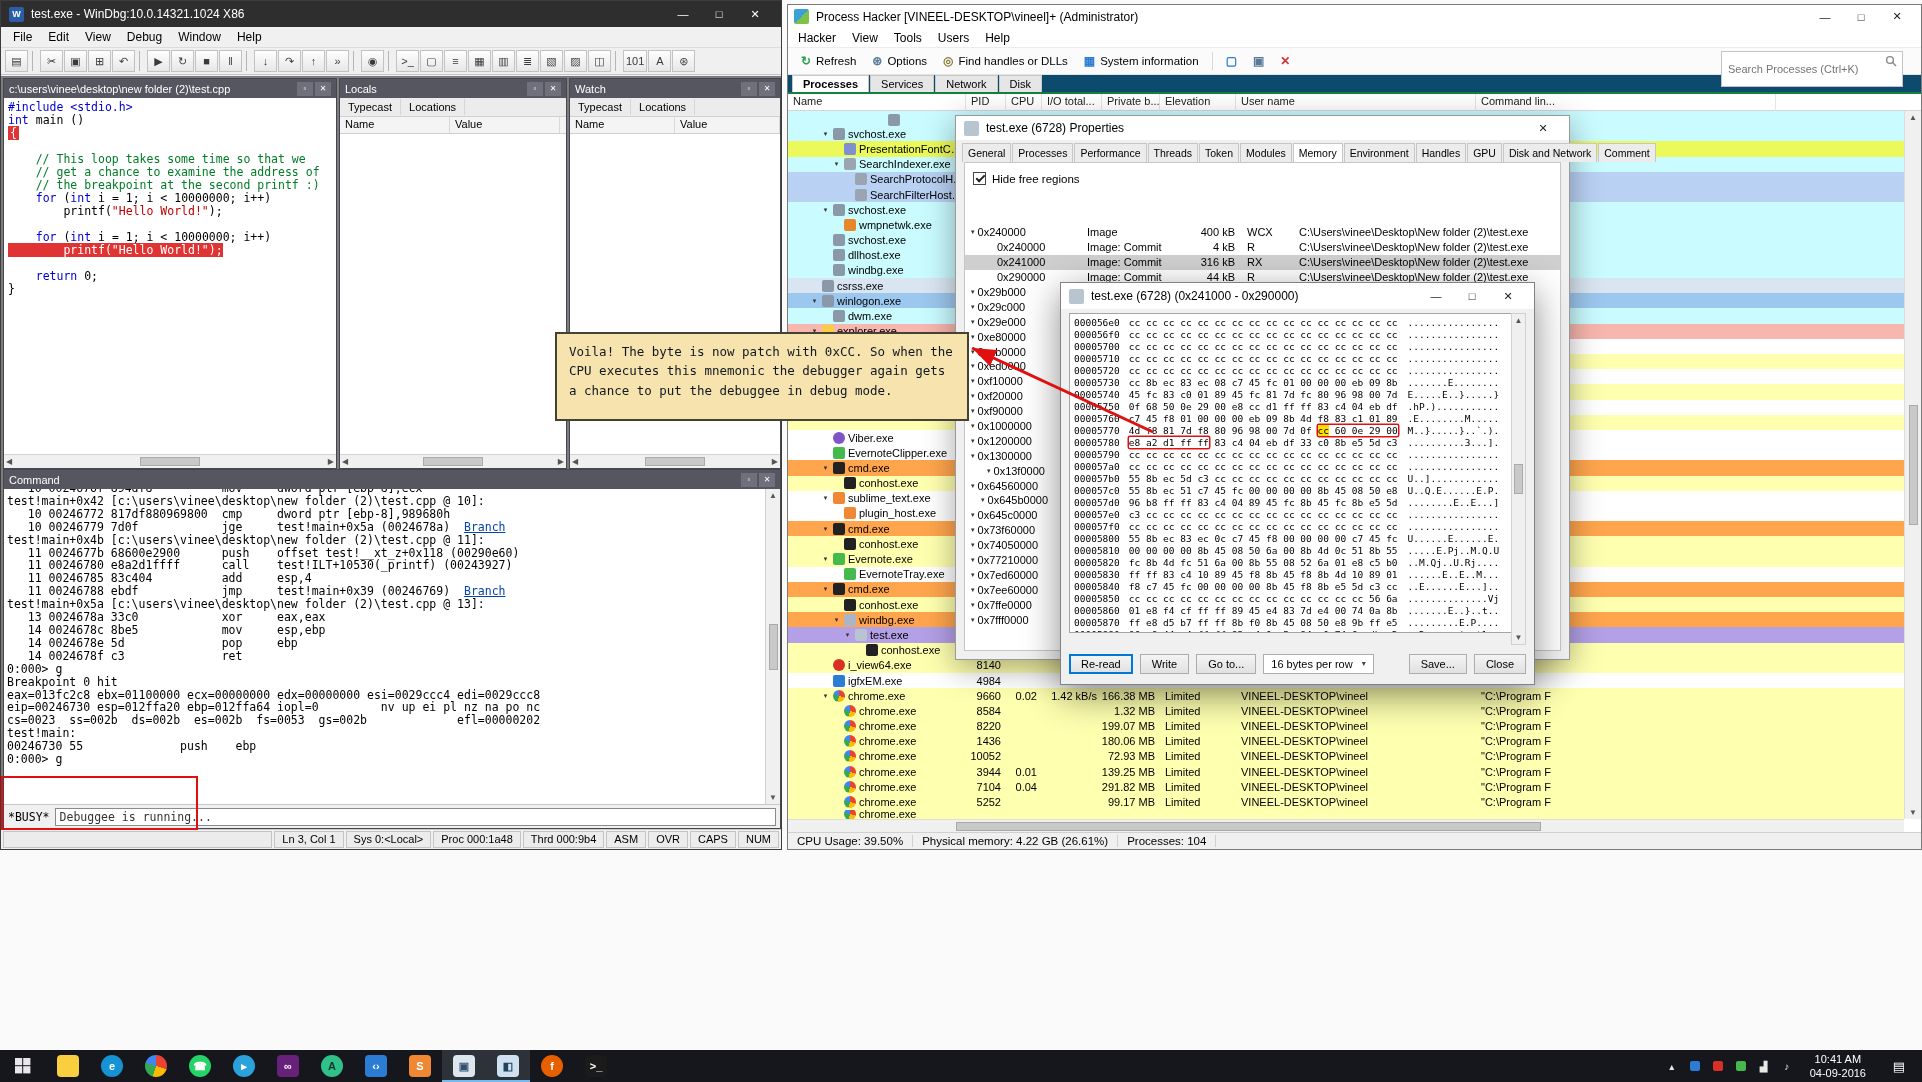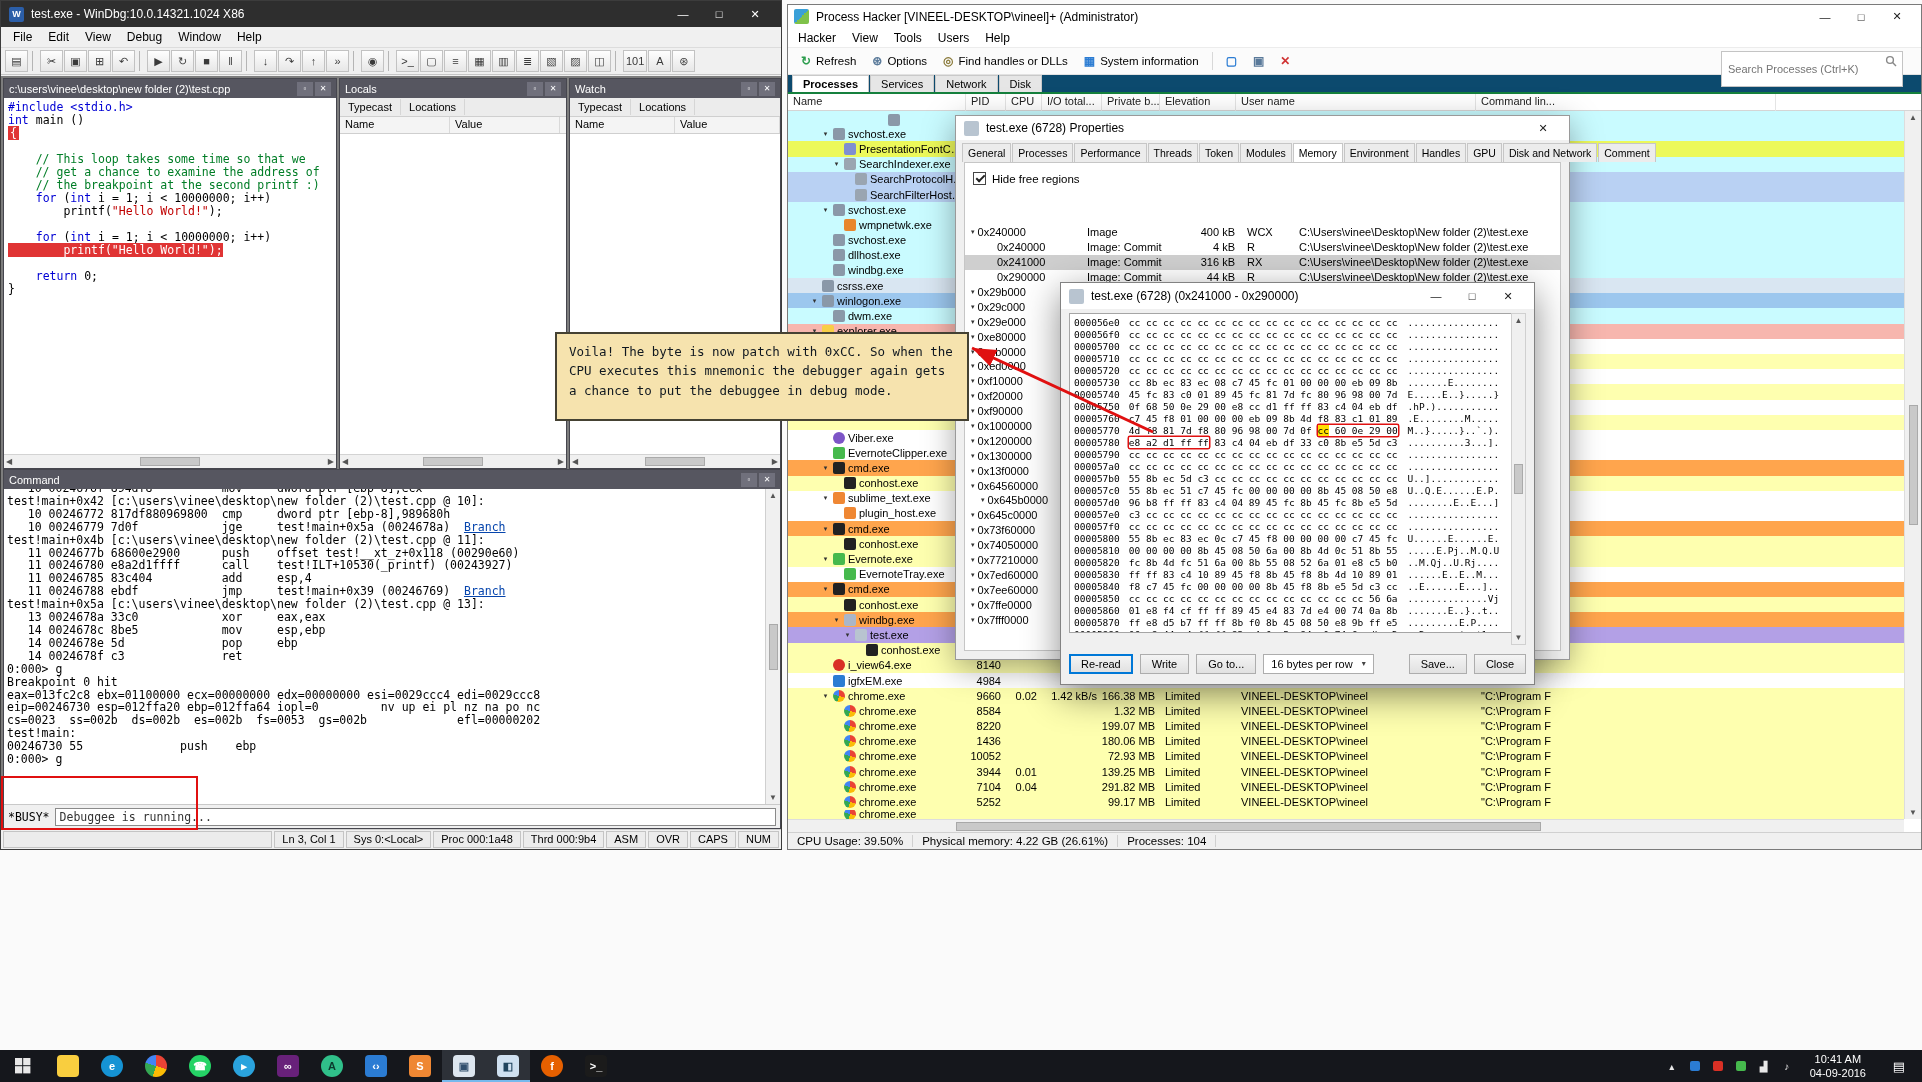--- a/index.html
+++ b/index.html
@@ -847,21 +847,21 @@
             <span>0x1200000</span>
           </div>
         </div>
         <div class="mrow" data-name="memory-region-row">
           <div class="maddr" style="padding-left: 6px;">
             <span class="marrow" data-name="expand-arrow-icon">▾</span>
             <span>0x1300000</span>
           </div>
         </div>
         <div class="mrow" data-name="memory-region-row">
-          <div class="maddr" style="padding-left: 6px;">
+          <div class="maddr" style="padding-left: 22px;">
             <span class="marrow" data-name="expand-arrow-icon">▾</span>
             <span>0x13f0000</span>
           </div>
         </div>
         <div class="mrow" data-name="memory-region-row">
           <div class="maddr" style="padding-left: 6px;">
             <span class="marrow" data-name="expand-arrow-icon">▾</span>
             <span>0x64560000</span>
           </div>
         </div>

